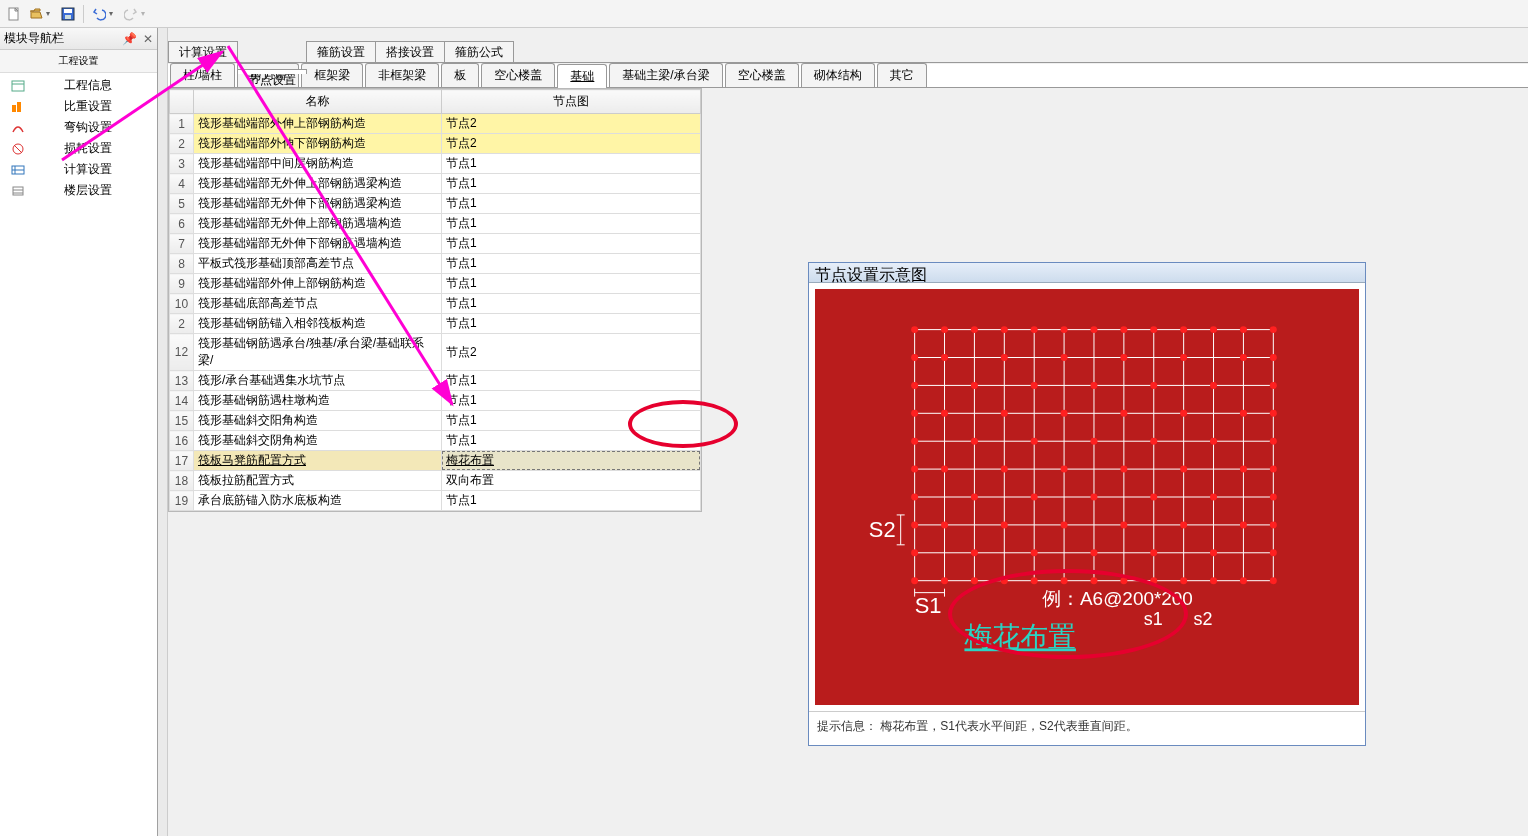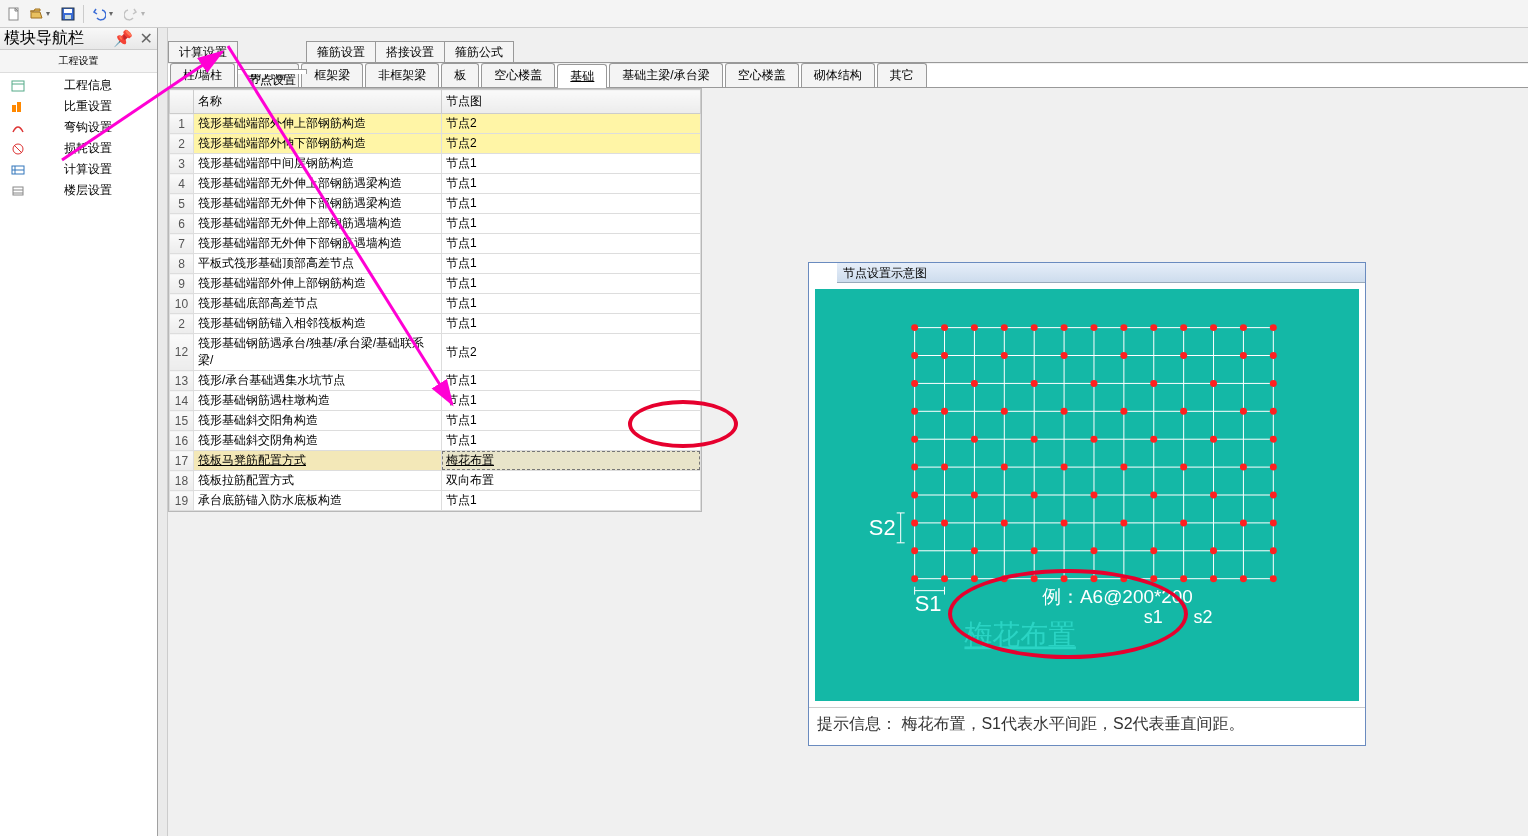--- a/index.html
+++ b/index.html
@@ -42,21 +42,21 @@
     background: #fff;
     border-right: 1px solid #a0a0a0;
   }
   .sidebar-header {
     height: 22px;
     background: linear-gradient(#f8f8f8,#e8e8e8);
     border-bottom: 1px solid #ccc;
     display: flex;
     align-items: center;
     padding: 0 4px;
-    font-size: 16px;
+    font-size: 12px;
   }
   .sidebar-header .pin { margin-left: auto; color: #666; }
   .sidebar-header .close { margin-left: 6px; color: #666; }
   .sidebar-title {
     text-align: center;
     padding: 4px 0;
     background: #f5f5f5;
     border-bottom: 1px solid #ddd;
     font-size: 10px;
   }
@@ -139,21 +139,21 @@
   }
   .tbl {
     width: 100%;
     border-collapse: collapse;
     font-size: 12px;
   }
   .tbl th {
     background: linear-gradient(#fafafa,#ececec);
     border: 1px solid #ccc;
     padding: 3px 4px;
-    text-align: left;
+    text-align: center;
     font-weight: normal;
   }
   .tbl td {
     border: 1px solid #ddd;
     padding: 1px 4px;
     height: 18px;
     background: #fff;
   }
   .tbl .rh {
     width: 24px;
@@ -182,34 +182,33 @@
     border: 1px solid #6a8bbf;
     background: #fff;
     display: flex;
     flex-direction: column;
   }
   .preview-header {
     height: 20px;
     background: linear-gradient(#e6eef9,#cddced);
     border-bottom: 1px solid #9ab;
     padding: 2px 6px;
-    font-size: 12px;
-    margin-left: 28px;
+    font-size: 16px;
   }
   .preview-canvas {
     flex: 1;
-    background: #14b8a6;
+    background: #b91c1c;
     margin: 6px;
     position: relative;
   }
   .preview-canvas svg { width: 100%; height: 100%; }
   .preview-hint {
     padding: 6px 8px 10px;
     border-top: 1px solid #ccc;
-    font-size: 16px;
+    font-size: 12px;
     color: #333;
   }
   
   
   .anno { position: absolute; pointer-events: none; z-index: 50; }
   .red-ellipse {
     position: absolute;
     border: 4px solid #e6002e;
     border-radius: 50%;
     pointer-events: none; z-index: 60;

